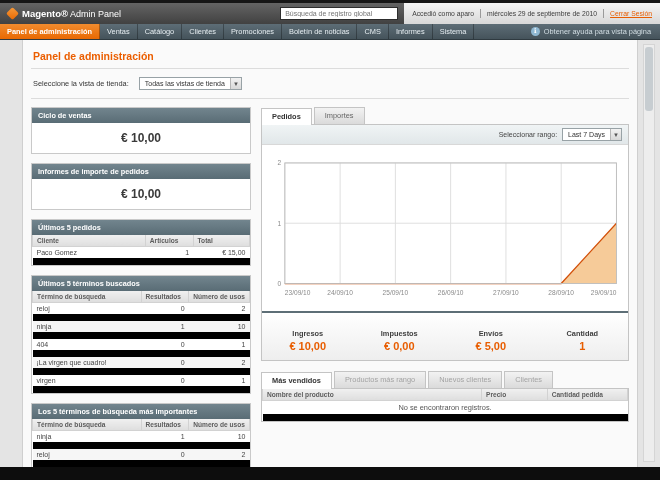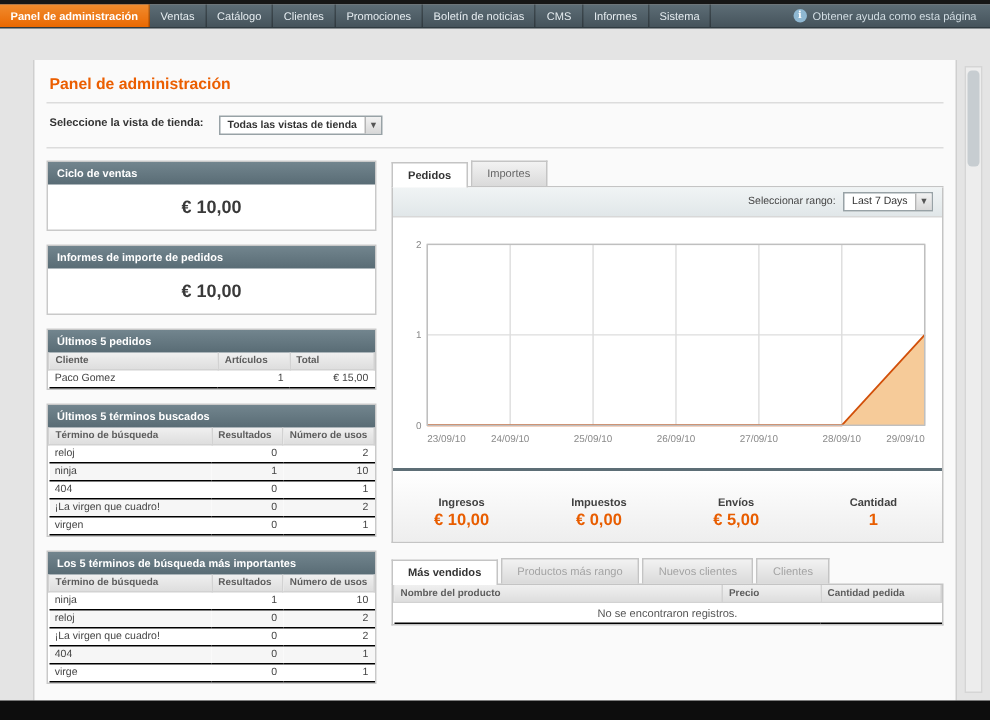--- a/index.html
+++ b/index.html
@@ -26,36 +26,36 @@
   .nav-item { display:flex; align-items:center; padding:0 7px; border-right:1px solid rgba(0,0,0,.3); cursor:pointer; white-space:nowrap; }
   .nav-item.active { background:linear-gradient(#f18b2e,#e96902); color:#fff; font-weight:bold; }
   .nav-help { margin-left:auto; display:flex; align-items:center; gap:4px; padding:0 9px; color:#d3dee4; cursor:pointer; white-space:nowrap; }
   .help-icon { width:9px; height:9px; border-radius:50%; background:#8fb8d2; color:#fff; font-size:6.5px; line-height:9px; text-align:center; font-weight:bold; font-family:"DejaVu Serif",serif; }
 
   
   .content { position:absolute; top:40px; left:0; right:0; bottom:13px; }
   .card-page { margin:0 22px 0 22px; height:100%; background:#fafafa; border-left:1px solid #cfcfcf; border-right:1px solid #cfcfcf; padding:4px 8px 0; overflow:hidden; }
   .page-title { font-size:10.5px; color:#eb5e00; font-weight:bold; padding:6px 2px 6px; }
   .divider { border:none; border-top:1px solid #dcdcdc; }
-  .store-row { padding:8px 2px; font-size:7.4px; color:#333; display:flex; gap:10px;font-weight:bold; }
+  .store-row { padding:8px 2px; font-size:7.4px; color:#333; display:flex; align-items:center; gap:10px; }
   .fake-select { display:inline-flex; align-items:stretch; background:#fff; border:1px solid #98a2a6; font-size:7px; height:13px; color:#333; cursor:pointer; }
   .fake-select .sel-text { display:flex; align-items:center; padding:0 5px; white-space:nowrap; }
   .fake-select .arrow { font-size:6px; color:#555; background:linear-gradient(#f2f2f2,#d8d8d8); border-left:1px solid #b5b5b5; display:flex; align-items:center; padding:0 2px; }
 
   .cols { display:flex; gap:10px; margin-top:8px; }
   .left-col { width:220px; flex:none; }
   .right-col { flex:1; min-width:0; }
 
   
   .card { margin-bottom:9px; border:1px solid #c9c9c9; background:#fff; }
   .card-h { background:linear-gradient(#72858e,#596c75); color:#fff; font-size:7.3px; font-weight:bold; padding:3px 6px; }
   .card-val { font-size:12px; font-weight:bold; color:#3a3a3a; text-align:center; padding:8px 0; }
   table.grid { width:100%; border-collapse:collapse; font-size:7px; color:#444; table-layout:fixed; }
   .grid th { background:linear-gradient(#f0f0f0,#dedede); border:1px solid #d2d2d2; border-top:none; font-size:6.6px; color:#5c5c5c; padding:2px 4px; text-align:left; font-weight:bold; overflow:hidden; white-space:nowrap; }
-  .grid td { border-bottom:1px solid #000000; padding:2px 4px; background:#fff; overflow:hidden; white-space:nowrap; }
+  .grid td { border-bottom:7px solid #000000; padding:2px 4px; background:#fff; overflow:hidden; white-space:nowrap; }
   .grid tr.alt td { background:#f6f6f6; }
   .num { text-align:right; }
 
   
   .dtabs { display:flex; gap:2px; border-bottom:1px solid #c4c4c4; }
   .dtab { font-size:7.4px; padding:3px 10px; background:linear-gradient(#f2f2f2,#dadada); border:1px solid #c4c4c4; border-bottom:none; color:#666; cursor:pointer; white-space:nowrap; }
   .dtab.active { background:#fff; font-weight:bold; color:#333; position:relative; top:1px; padding-bottom:4px; }
   .dtab.disabled { color:#a3a3a3; }
   .dpanel { border:1px solid #c4c4c4; border-top:none; background:#fff; }
   .range-row { display:flex; justify-content:flex-end; align-items:center; gap:5px; background:linear-gradient(#f0f4f5,#e1e7e9); border-bottom:1px solid #d8d8d8; padding:3px 6px; font-size:7px; color:#444; }
@@ -72,34 +72,48 @@
   .scroll-thumb { position:absolute; top:2px; left:1px; width:8px; height:64px; background:#c7cdd1; border-radius:3px; }
 
   .bottom-bar { position:absolute; left:0; right:0; bottom:0; height:13px; background:#0d0d0d; }
 </style>
 </head>
 <body>
 
 <div class="screen">
   <div class="top-line"></div>
 
+  <div class="hdr">
+    <div class="brand">
+      <span class="logo"></span>
+      <span class="brand-text"><b>Magento®</b> <span>Admin Panel</span></span>
+    </div>
+    <input class="search-input" type="text" placeholder="Búsqueda de registro global" style="">
+    <div class="session">
+      <span>Accedió como aparo</span>
+      <span class="vsep"></span>
+      <span>miércoles 29 de septiembre de 2010</span>
+      <span class="vsep"></span>
+      <a class="logout">Cerrar Sesión</a>
+    </div>
+  </div>
 
   <div class="nav">
     <div class="nav-item active">Panel de administración</div>
     <div class="nav-item">Ventas</div>
     <div class="nav-item">Catálogo</div>
     <div class="nav-item">Clientes</div>
     <div class="nav-item">Promociones</div>
     <div class="nav-item">Boletín de noticias</div>
     <div class="nav-item">CMS</div>
     <div class="nav-item">Informes</div>
     <div class="nav-item">Sistema</div>
     <div class="nav-help">
       <span class="help-icon">i</span>
-      <span>Obtener ayuda como esta página</span>
+      <span>Obtener ayuda para vista página</span>
     </div>
   </div>
 
   <div class="content">
     <div class="card-page">
       <div class="page-title">Panel de administración</div>
       <hr class="divider">
       <div class="store-row">
         <span>Seleccione la vista de tienda:</span>
         <span class="fake-select">

